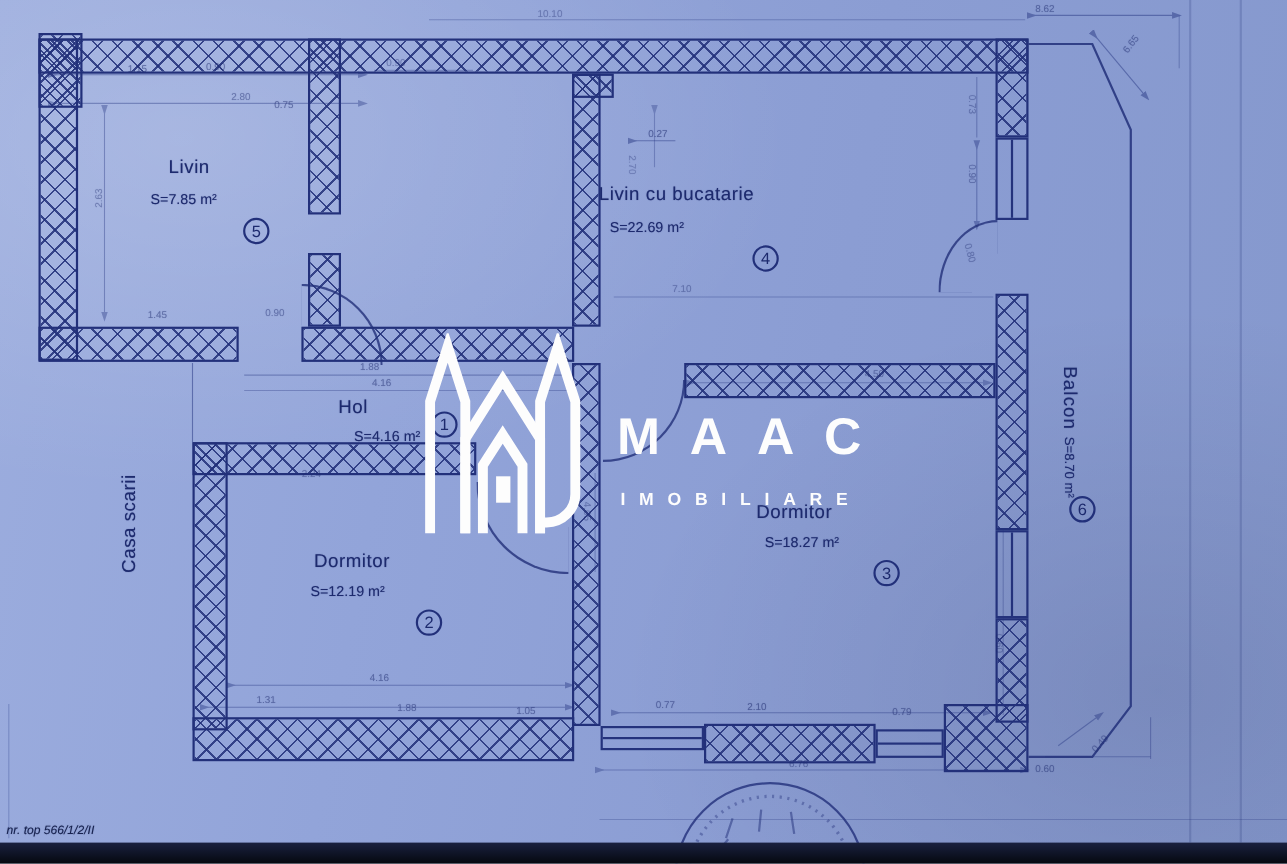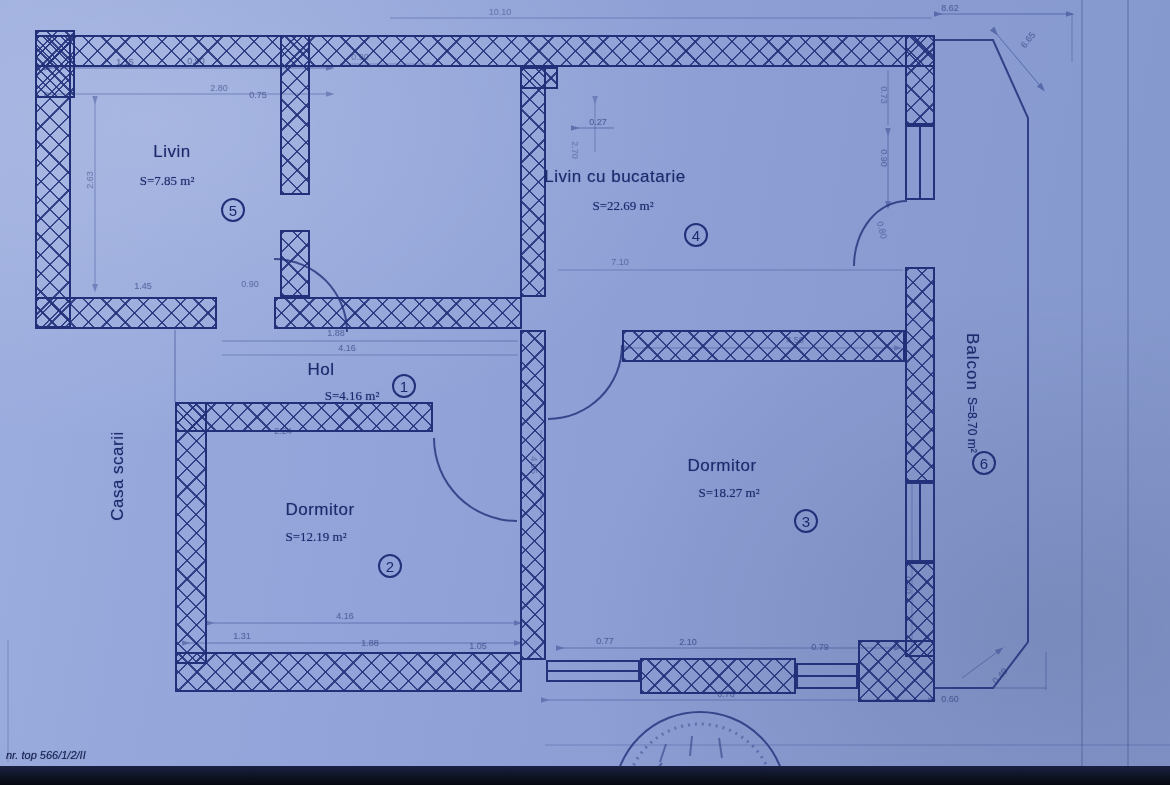--- a/index.html
+++ b/index.html
@@ -24,21 +24,21 @@
   .arc{position:absolute;border:0 solid rgba(34,48,122,.8);}
   .arc.tl{border-left-width:2px;border-top-width:2px;border-top-left-radius:100%;}
   .arc.tr{border-right-width:2px;border-top-width:2px;border-top-right-radius:100%;}
   .arc.bl{border-left-width:2px;border-bottom-width:2px;border-bottom-left-radius:100%;}
   .arc.br{border-right-width:2px;border-bottom-width:2px;border-bottom-right-radius:100%;}
   .room-name,.room-area,.dim,.vert-label,.rot-label{
     position:absolute;color:#1d2a6e;white-space:nowrap;
     transform:translate(-50%,-50%);text-shadow:0 0 1px rgba(25,35,100,.45);
   }
   .room-name{font-size:17px;letter-spacing:.5px;}
-  .room-area{font-size:13px;font-family:Liberation Serif, serif;}
+  .room-area{font-size:13px;}
   .dim{font-size:9px;}
   .rnum{
     position:absolute;width:24px;height:24px;border:2px solid #22307a;border-radius:50%;
     color:#1d2a6e;font-size:15px;display:flex;align-items:center;justify-content:center;
     transform:translate(-50%,-50%);background:transparent;
   }
   .vert-label{writing-mode:vertical-rl;text-shadow:0 0 1px rgba(25,35,100,.45);}
   .vert-label .vn{font-size:17px;letter-spacing:1px;}
   .vert-label .va{font-size:12px;margin-top:6px;}
   .watermark{position:absolute;left:383px;top:303px;width:470px;height:185px;color:#fff;pointer-events:none;}
@@ -143,21 +143,21 @@
   <div class="arc tr" style="left:274px;top:258px;width:74px;height:74px"></div>
   <div class="arc bl" style="left:433px;top:438px;width:84px;height:84px"></div>
   <div class="arc br" style="left:548px;top:345px;width:75px;height:75px"></div>
   <div class="arc tl" style="left:853px;top:200px;width:54px;height:66px"></div>
 
   <div id="rooms-layer">
       <div class="room-name" style="left: 172px; top: 152px;">Livin</div>
       <div class="room-area" style="left: 167px; top: 181px;">S=7.85 m²</div>
       <div class="rnum" style="left: 233px; top: 210px;">5</div>
       <div class="room-name" style="left: 615px; top: 177px;">Livin cu bucatarie</div>
-      <div class="room-area" style="left: 623px; top: 206px;">S=22.69 m²</div>
+      <div class="room-area" style="left: 588px; top: 206px;">S=22.69 m²</div>
       <div class="rnum" style="left: 696px; top: 235px;">4</div>
       <div class="room-name" style="left: 321px; top: 370px;">Hol</div>
       <div class="room-area" style="left: 352px; top: 396px;">S=4.16 m²</div>
       <div class="rnum" style="left: 404px; top: 386px;">1</div>
       <div class="room-name" style="left: 320px; top: 510px;">Dormitor</div>
       <div class="room-area" style="left: 316px; top: 537px;">S=12.19 m²</div>
       <div class="rnum" style="left: 390px; top: 566px;">2</div>
       <div class="room-name" style="left: 722px; top: 466px;">Dormitor</div>
       <div class="room-area" style="left: 729px; top: 493px;">S=18.27 m²</div>
       <div class="rnum" style="left: 806px; top: 521px;">3</div>
@@ -194,17 +194,30 @@
       <span class="dim" style="left: 820px; top: 647px; opacity: 0.5; text-align: center;">0.79</span>
       <span class="dim" style="left: 726px; top: 694px; opacity: 0.45;">6.76</span>
       <span class="dim" style="left: 950px; top: 699px; opacity: 0.5;">0.60</span>
       <span class="dim" style="left: 1000px; top: 676px; opacity: 0.45; transform: translate(-50%, -50%) rotate(-48deg);">0.49</span>
       <span class="dim" style="left: 884px; top: 95px; opacity: 0.4; transform: translate(-50%, -50%) rotate(90deg);">0.73</span>
       <span class="dim" style="left: 884px; top: 158px; opacity: 0.45; transform: translate(-50%, -50%) rotate(90deg);">0.90</span>
       <span class="dim" style="left: 882px; top: 230px; opacity: 0.4; transform: translate(-50%, -50%) rotate(75deg);">0.80</span>
       <span class="dim" style="left: 908px; top: 585px; opacity: 0.4; transform: translate(-50%, -50%) rotate(90deg);">0.60</span>
     </div>
 
+  <div class="watermark">
+    <svg width="150" height="182" viewBox="0 0 150 182">
+      <g stroke="#fdfdfd" stroke-width="9" fill="none" stroke-linejoin="miter">
+        <path d="M8,182 L8,62 L24,12 L40,62 L40,182"></path>
+        <path d="M40,182 L40,96 L74,42 L108,96 L108,182"></path>
+        <path d="M56,182 L56,120 L74,92 L92,120 L92,182"></path>
+        <path d="M108,182 L108,62 L124,12 L140,62 L140,146 A26,26 0 0 1 114,172 L108,172"></path>
+      </g>
+      <rect x="68" y="130" width="13" height="24" fill="#fdfdfd"></rect>
+    </svg>
+    <div class="wm-brand">MAAC</div>
+    <div class="wm-tagline">IMOBILIARE</div>
+  </div>
 
   <div class="footer-note">nr. top 566/1/2/II</div>
 
   <div class="dark-band"></div>
 </div>
 
 </body></html>

